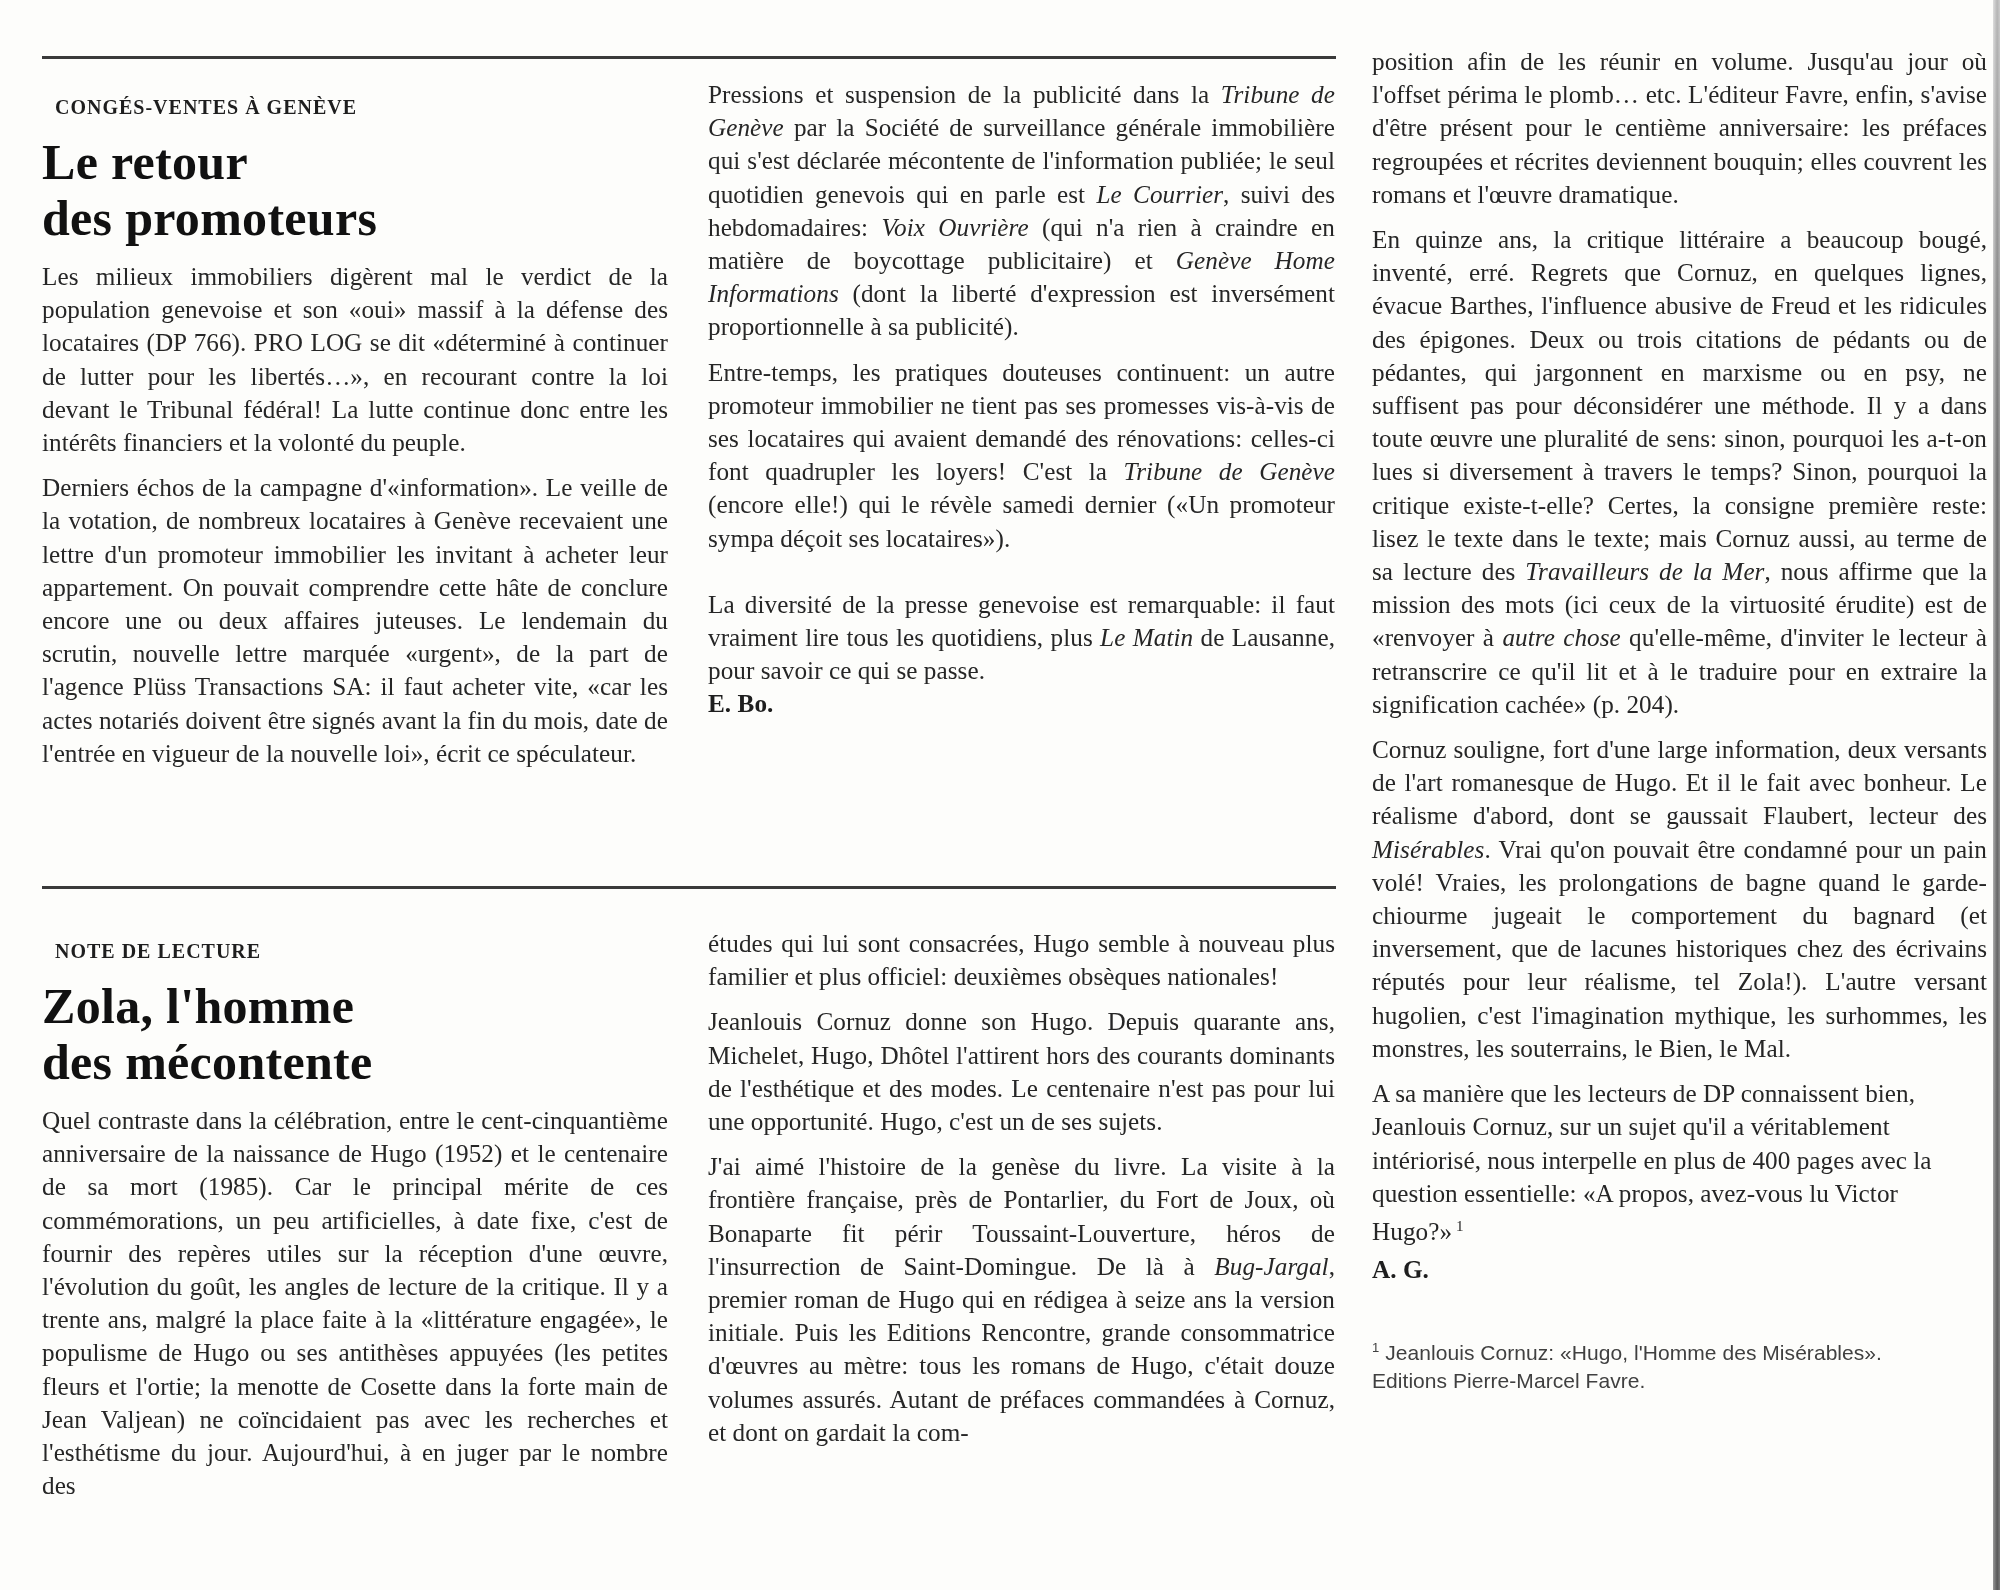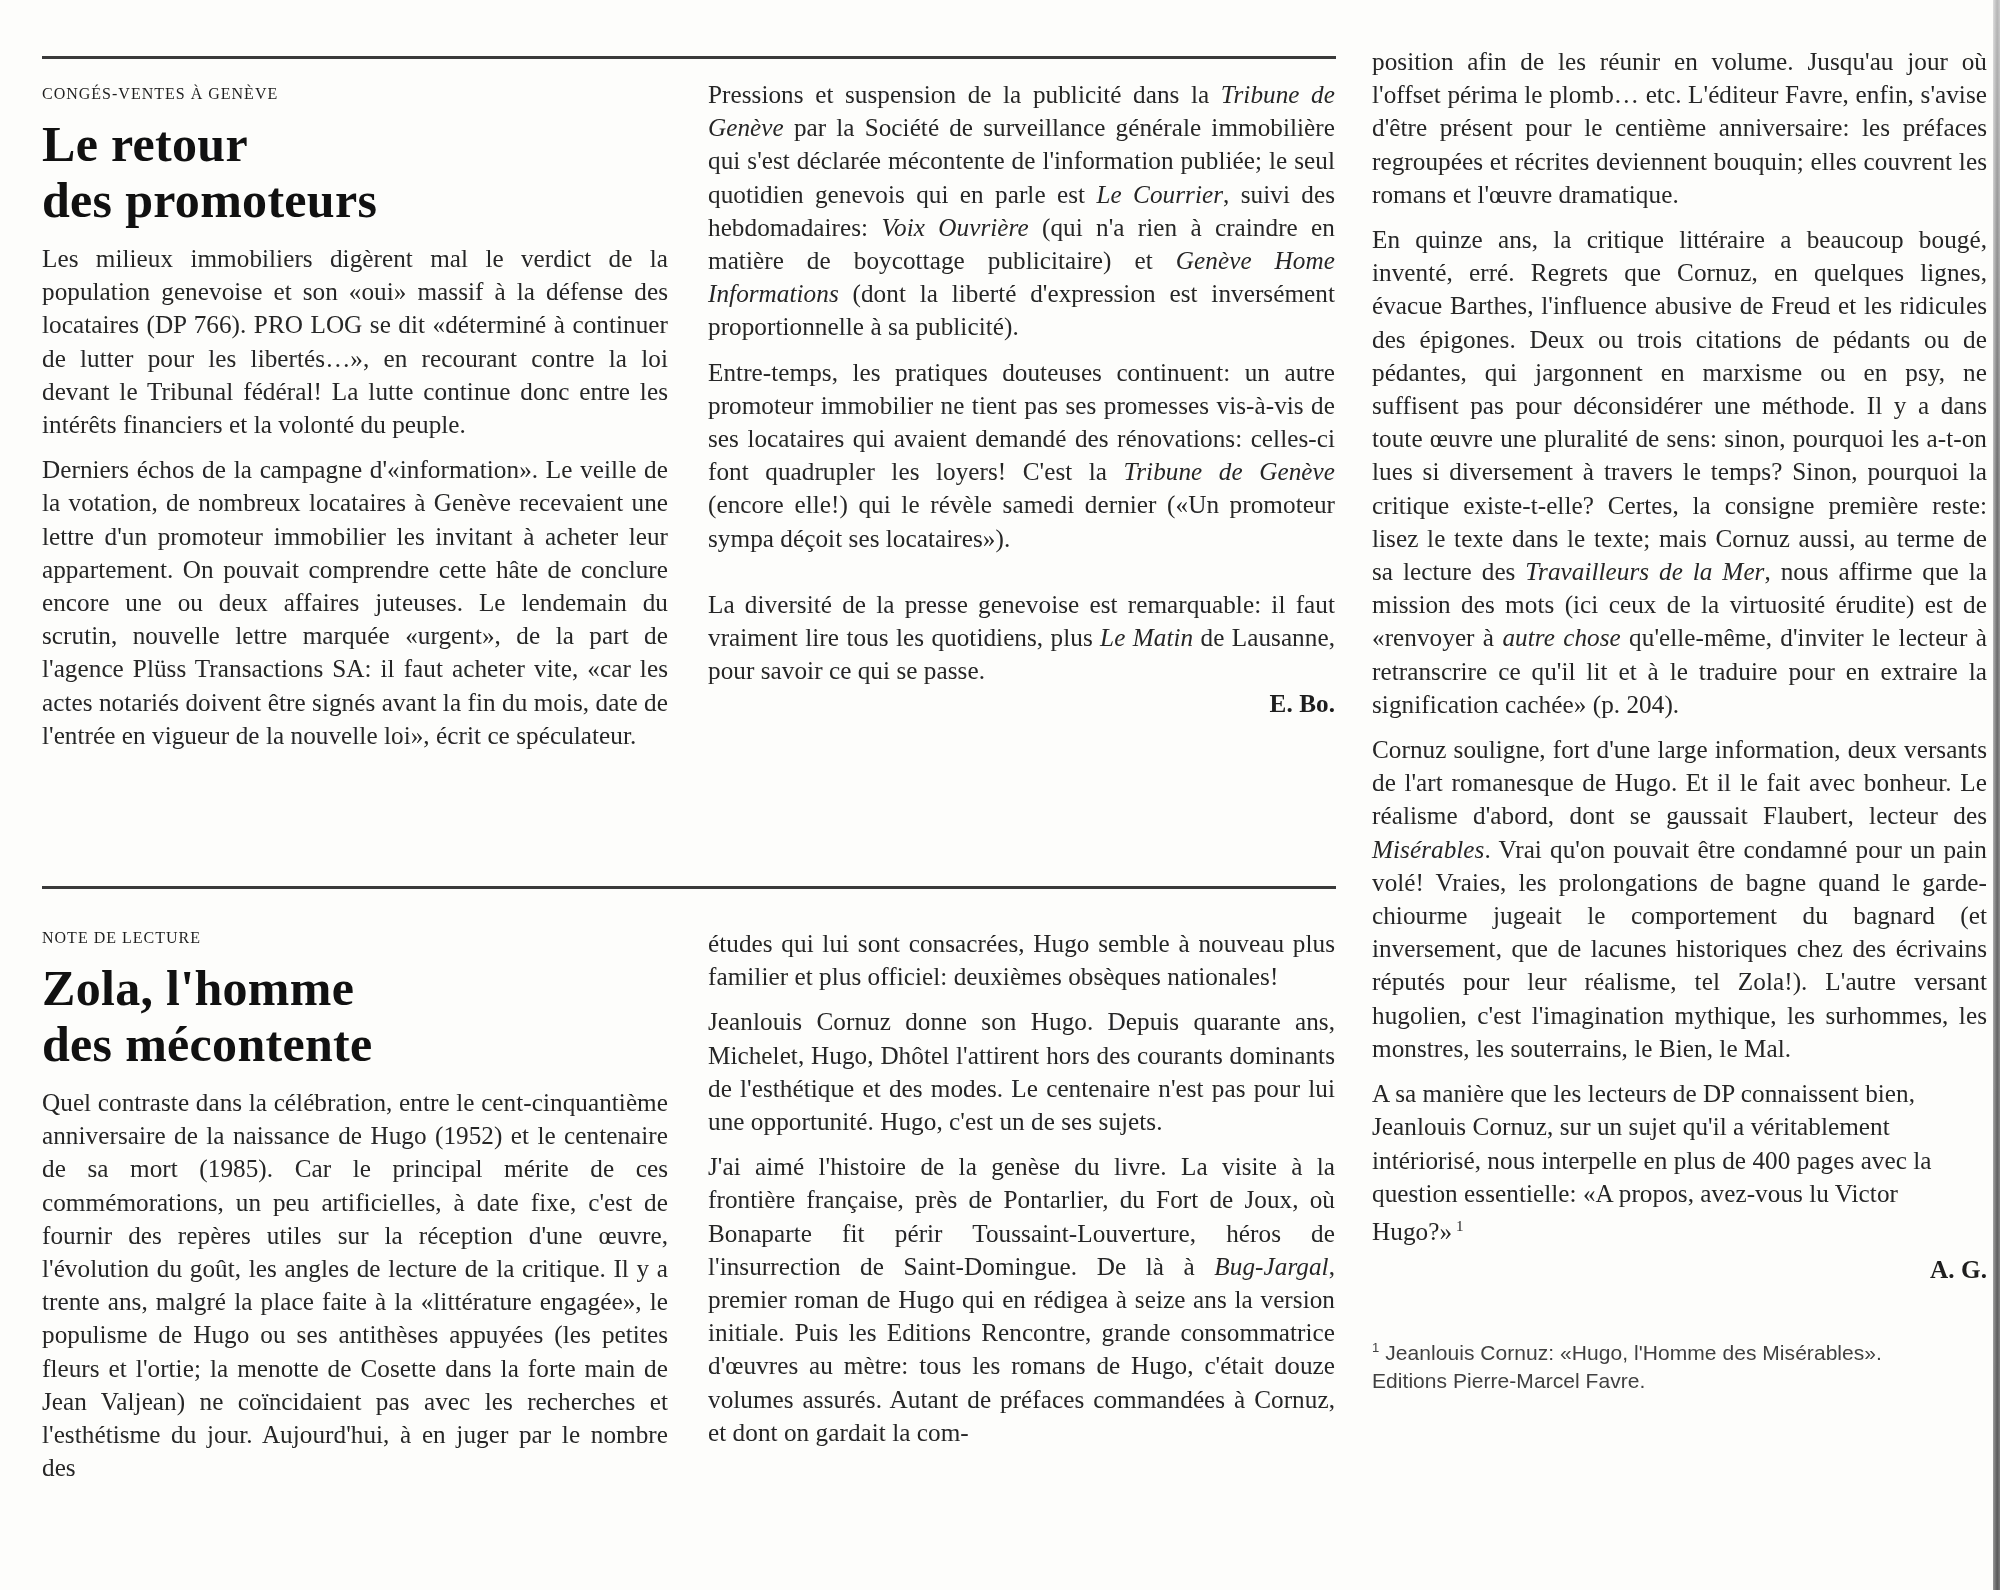--- a/index.html
+++ b/index.html
@@ -15,29 +15,29 @@
       position: absolute;
       font-size: 25.2px;
       line-height: 33.2px;
       text-align: justify;
       letter-spacing: 0.05px;
     }
     .col p { margin: 0; }
     .col p + p { margin-top: 12px; }
     .gap { height: 33px; }
     .kicker {
-      font-size: 16px; letter-spacing: 1px; font-weight: 400;
+      font-size: 20px; letter-spacing: 1px; font-weight: 700;
       font-variant: small-caps; text-transform: uppercase;
-      color: #1e1e1e; margin: 0; line-height: 28px;
+      color: #1e1e1e; margin: 13px; line-height: 28px;
     }
     .headline {
       font-weight: 700; font-size: 50px; line-height: 56px;
       color: #111; margin: 8px 0 0 0; letter-spacing: 0.3px;
     }
-    .byline { text-align: right; font-weight: 700; color: #1e1e1e; }
+    .byline { text-align: left; font-weight: 700; color: #1e1e1e; }
     em { font-style: italic; }
     .footnote {
       font-family: "Liberation Sans", "DejaVu Sans", sans-serif;
       font-size: 21px; line-height: 28px; color: #404040; text-align: left;
     }
     .edge {
       position: absolute; top: 0; right: 0; width: 7px; height: 1590px;
       background: linear-gradient(to right, #bdbdbd, #6d6d6d 60%, #9a9a9a);
     }
     .edge-top {

